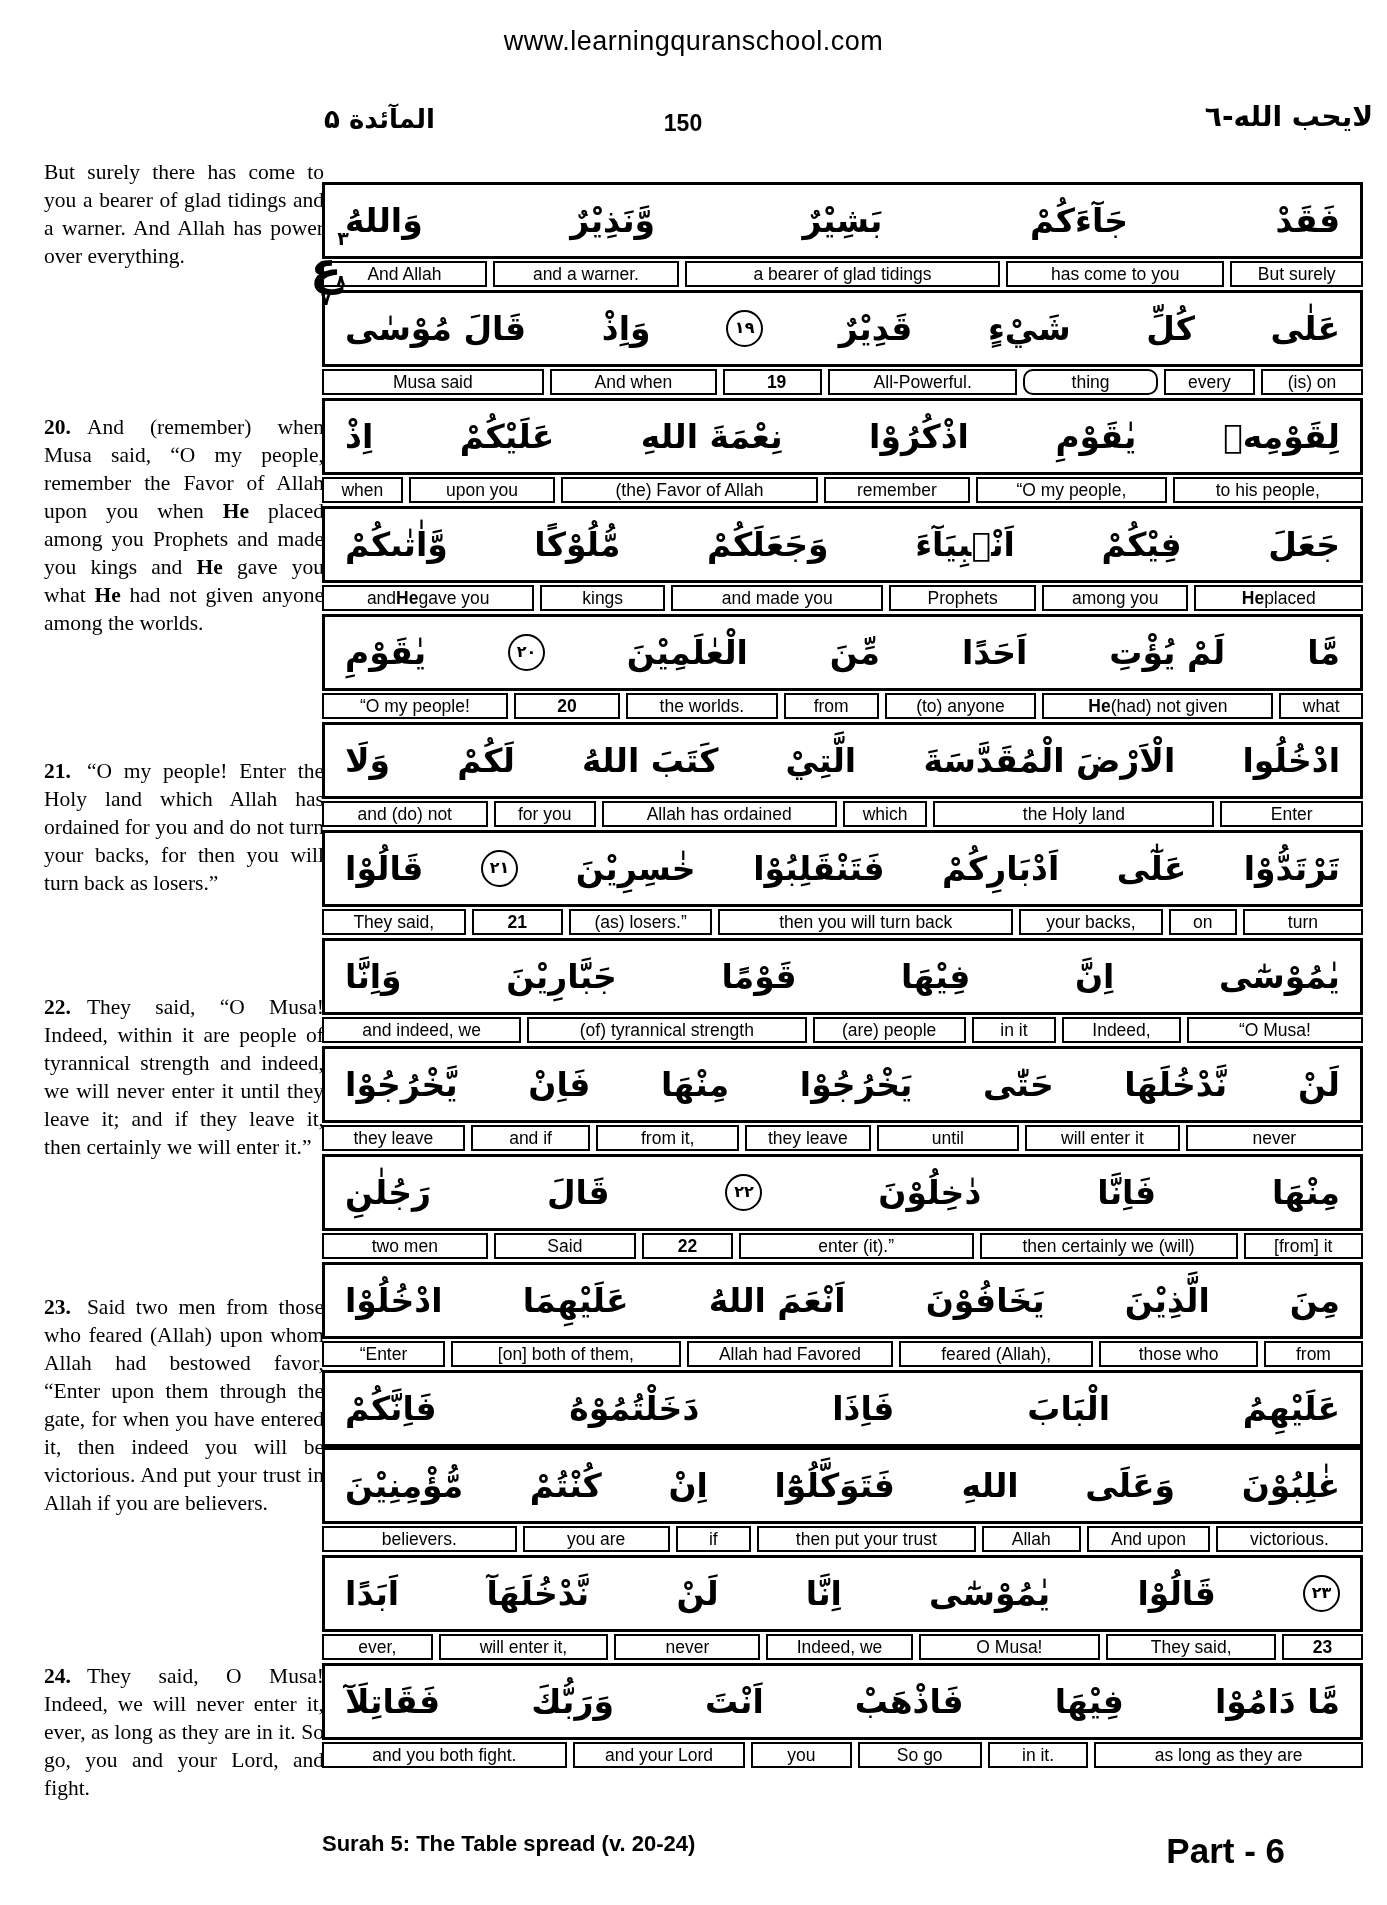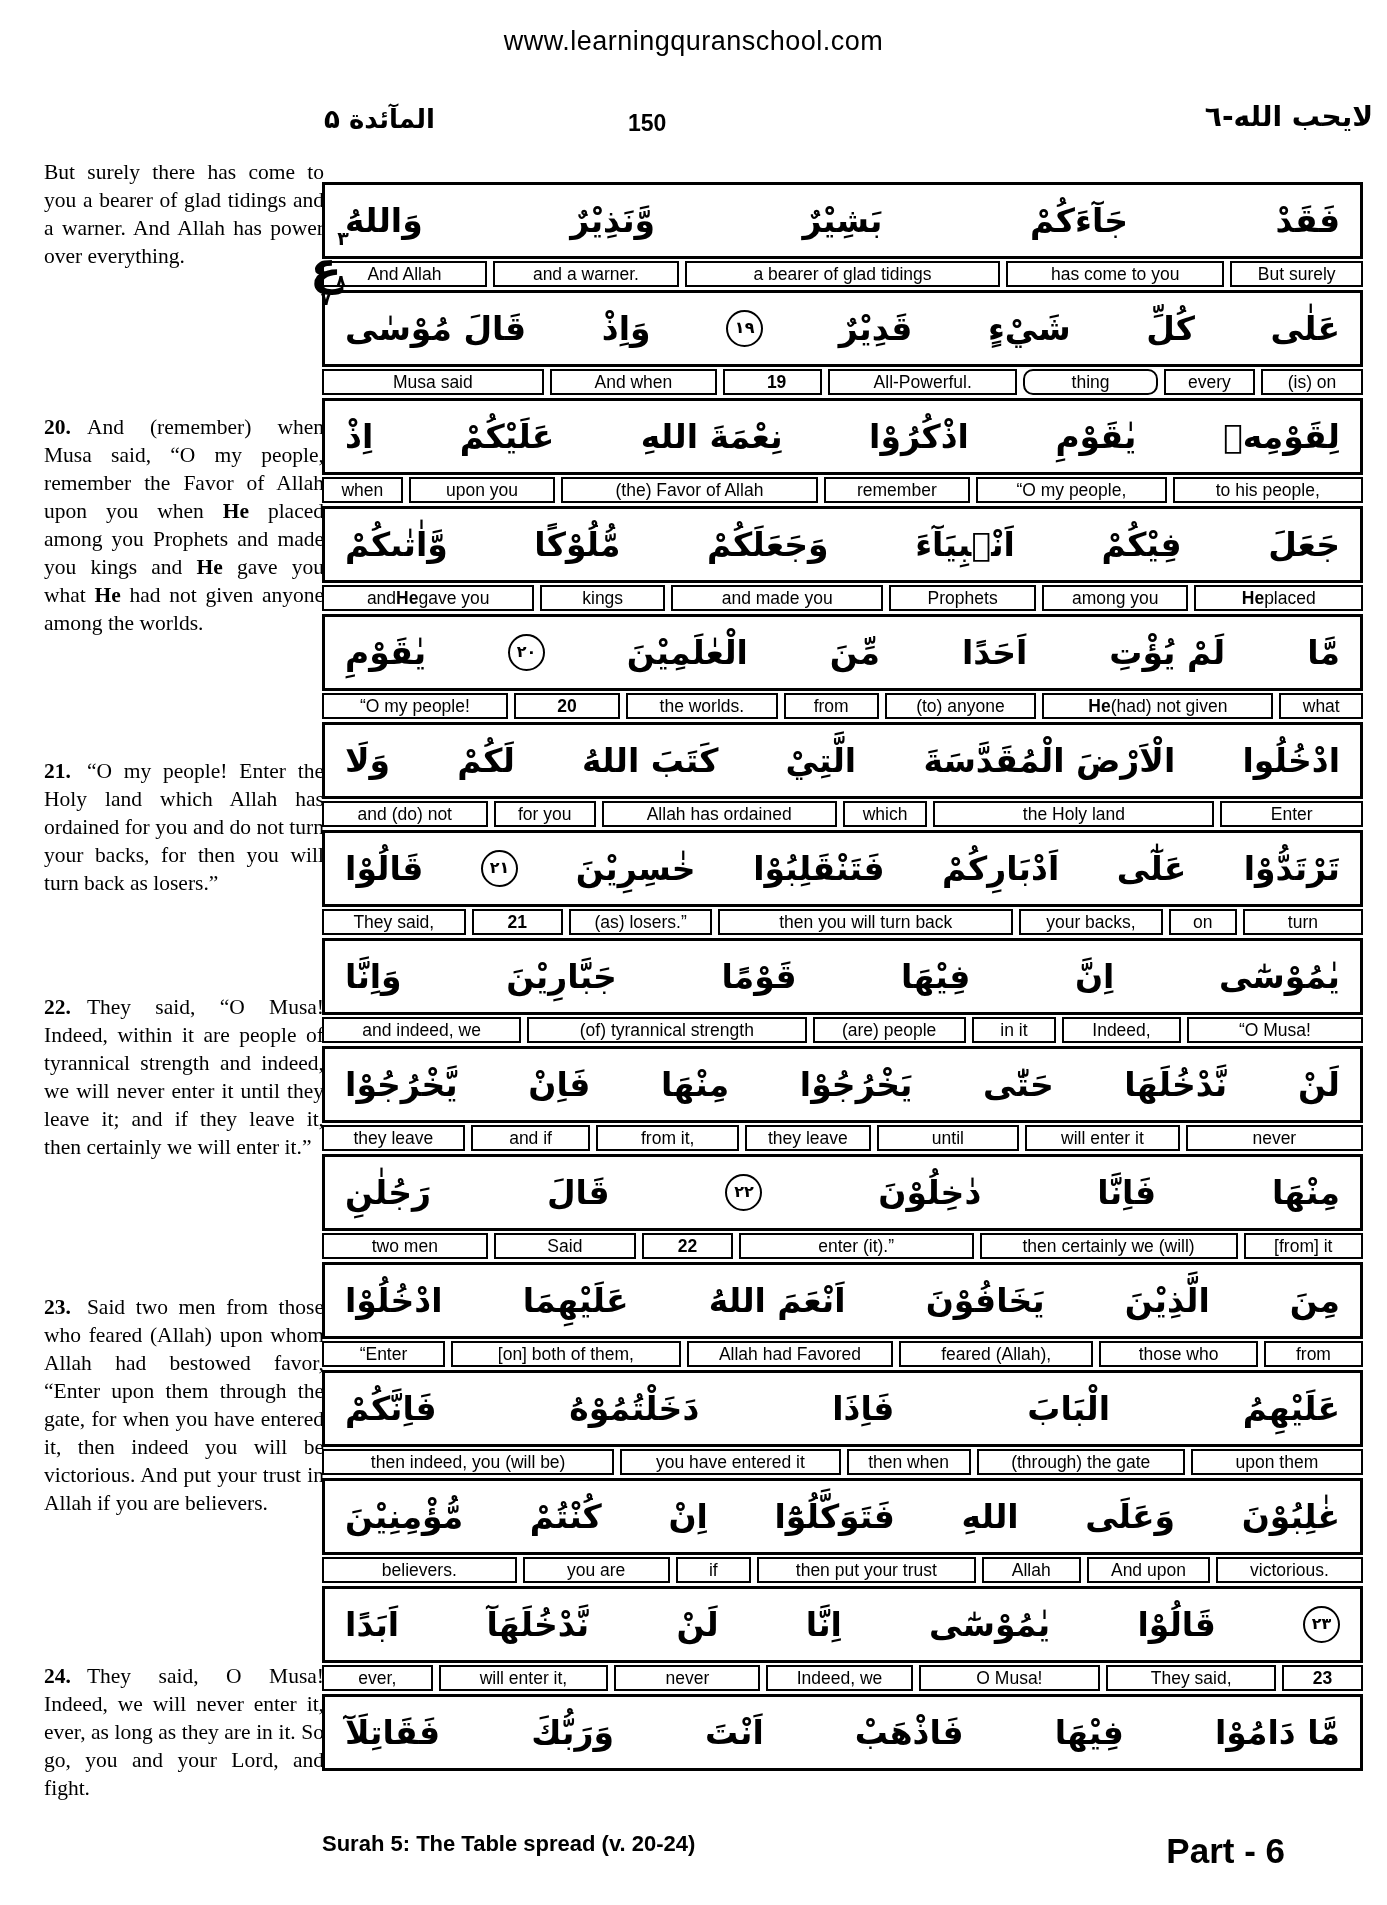--- a/index.html
+++ b/index.html
@@ -4,21 +4,21 @@
 <style>
   html,body{margin:0;padding:0;background:#e8e8e8;}
   .page{position:relative;width:1387px;height:1905px;margin:0 auto;background:#ffffff;color:#000;overflow:hidden;
         font-family:"Liberation Serif",serif;}
   
   .site-url{position:absolute;top:26px;left:0;right:0;text-align:center;
             font-family:"Liberation Sans",sans-serif;font-size:27px;letter-spacing:.5px;}
   
   .hdr-surah{position:absolute;top:104px;left:324px;direction:rtl;
              font-family:"DejaVu Sans",sans-serif;font-weight:bold;font-size:26px;}
-  .hdr-page{position:absolute;top:110px;left:628px;width:110px;text-align:left;
+  .hdr-page{position:absolute;top:110px;left:628px;width:110px;text-align:center;
             font-family:"Liberation Sans",sans-serif;font-weight:bold;font-size:23px;}
   .hdr-juz{position:absolute;top:100px;right:14px;direction:rtl;
            font-family:"DejaVu Sans",sans-serif;font-weight:bold;font-size:28px;}
   
   .side-p{position:absolute;left:44px;width:280px;text-align:justify;
           font-size:21.5px;line-height:28px;}
   .side-num{font-weight:bold;padding-right:16px;}
   
   .ruku{position:absolute;left:299px;top:230px;width:54px;display:flex;flex-direction:column;
         align-items:center;font-family:"DejaVu Sans",sans-serif;font-weight:bold;z-index:3;}
@@ -286,27 +286,20 @@
         </div>
       </div>
       <div class="pair">
         <div class="arabic-row">
           <span class="arabic-word">عَلَيْهِمُ</span>
           <span class="arabic-word">الْبَابَ</span>
           <span class="arabic-word">فَاِذَا</span>
           <span class="arabic-word">دَخَلْتُمُوْهُ</span>
           <span class="arabic-word">فَاِنَّكُمْ</span>
         </div>
-        <div class="trans-row">
-          <div class="trans-cell" style="flex: 2.4 1 0px;">then indeed, you (will be)</div>
-          <div class="trans-cell" style="flex: 1.8 1 0px;">you have entered it</div>
-          <div class="trans-cell" style="flex: 1 1 0px;">then when</div>
-          <div class="trans-cell" style="flex: 1.7 1 0px;">(through) the gate</div>
-          <div class="trans-cell" style="flex: 1.4 1 0px;">upon them</div>
-        </div>
       </div>
       <div class="pair">
         <div class="arabic-row">
           <span class="arabic-word">غٰلِبُوْنَ</span>
           <span class="arabic-word">وَعَلَى</span>
           <span class="arabic-word">اللهِ</span>
           <span class="arabic-word">فَتَوَكَّلُوْٓا</span>
           <span class="arabic-word">اِنْ</span>
           <span class="arabic-word">كُنْتُمْ</span>
           <span class="arabic-word">مُّؤْمِنِيْنَ</span>
@@ -345,18 +338,26 @@
       </div>
       <div class="pair">
         <div class="arabic-row">
           <span class="arabic-word">مَّا دَامُوْا</span>
           <span class="arabic-word">فِيْهَا</span>
           <span class="arabic-word">فَاذْهَبْ</span>
           <span class="arabic-word">اَنْتَ</span>
           <span class="arabic-word">وَرَبُّكَ</span>
           <span class="arabic-word">فَقَاتِلَآ</span>
         </div>
+        <div class="trans-row">
+          <div class="trans-cell" style="flex: 2 1 0px;">and you both fight.</div>
+          <div class="trans-cell" style="flex: 1.4 1 0px;">and your Lord</div>
+          <div class="trans-cell" style="flex: 0.8 1 0px;">you</div>
+          <div class="trans-cell" style="flex: 1 1 0px;">So go</div>
+          <div class="trans-cell" style="flex: 0.8 1 0px;">in it.</div>
+          <div class="trans-cell" style="flex: 2.2 1 0px;">as long as they are</div>
+        </div>
       </div>
     </div>
 
   <div class="ftr-left">Surah 5: The Table spread (v. 20-24)</div>
   <div class="ftr-right">Part - 6</div>
 </div>
 
 </body></html>

